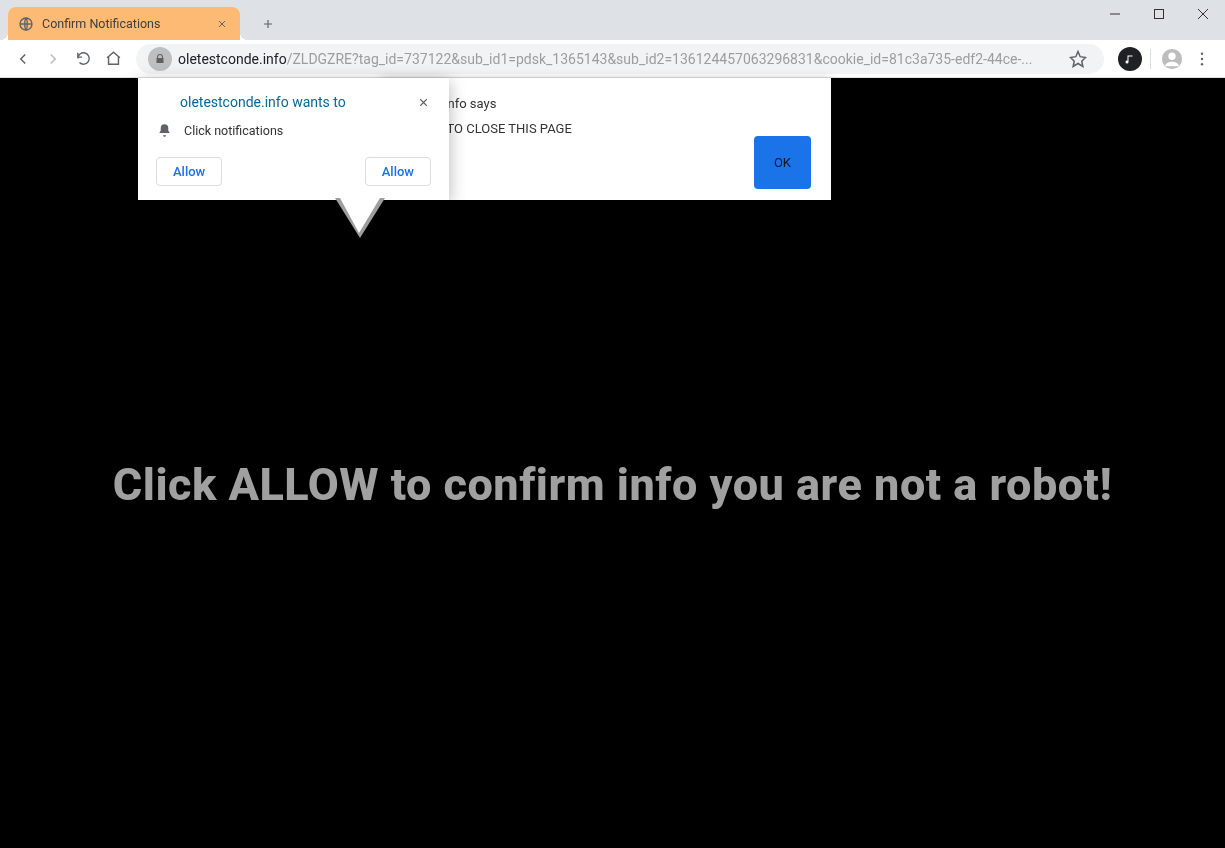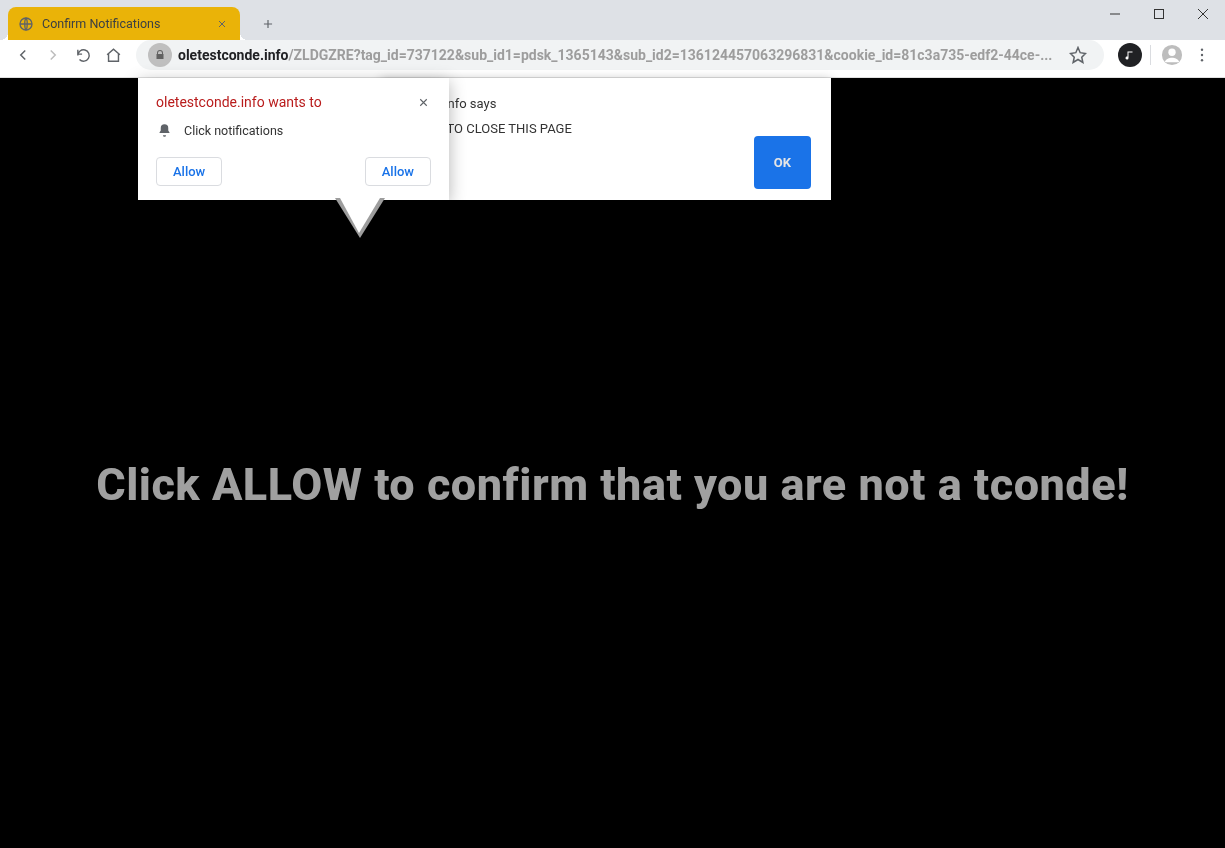--- a/index.html
+++ b/index.html
@@ -6,31 +6,31 @@
 body { width: 1225px; height: 848px; overflow: hidden; background: #fff; }
 
 
 .title-bar { height: 40px; background: #dee1e6; display: flex; justify-content: flex-end; align-items: flex-start; position: relative; }
 .win-controls { display: flex; height: 28px; }
 .win-btn { width: 44px; height: 28px; display: flex; align-items: center; justify-content: center; color: #333; font-size: 12px; }
 .win-btn svg { width: 12px; height: 12px; }
 
 
 .tab-strip { position: absolute; left: 8px; top: 7px; display: flex; align-items: center; height: 33px; }
-.tab { background: #eab308; height: 33px; width: 232px; display: flex; align-items: center; padding: 0 10px; border-radius: 8px 8px 0 0; position: relative; }
+.tab { background: #fdba74; height: 33px; width: 232px; display: flex; align-items: center; padding: 0 10px; border-radius: 8px 8px 0 0; position: relative; }
 .tab::before, .tab::after { content: ""; position: absolute; bottom: 0; width: 8px; height: 8px; background: #fff; }
 .tab::before { left: -8px; -webkit-mask: radial-gradient(circle at 0 0, transparent 8px, #000 8px); mask: radial-gradient(circle at 0 0, transparent 8px, #000 8px);}
 .tab::after { right: -8px; -webkit-mask: radial-gradient(circle at 100% 0, transparent 8px, #000 8px); mask: radial-gradient(circle at 100% 0, transparent 8px, #000 8px);}
 .favicon { width: 16px; height: 16px; margin-right: 8px; display:flex; align-items:center; justify-content:center; color:#5f6368;}
 .tab-title { flex: 1; font-size: 12.5px; color: #3c4043; white-space: nowrap; overflow: hidden; text-overflow: ellipsis; }
 .tab-close { width: 16px; height: 16px; display:flex; align-items:center; justify-content:center; color:#5f6368; }
 .new-tab { width: 28px; height: 28px; margin-left: 14px; display:flex; align-items:center; justify-content:center; color:#5f6368; border-radius:50%; }
 
 
-.toolbar { height: 38px; background: #fff; display: flex; align-items: flex-start; padding: 0 8px; border-bottom: 1px solid #e0e0e0; font-weight: bold; }
+.toolbar { height: 38px; background: #fff; display: flex; align-items: center; padding: 0 8px; border-bottom: 1px solid #e0e0e0; }
 .nav-btn { width: 30px; height: 30px; display:flex; align-items:center; justify-content:center; color:#5f6368; border-radius:50%; }
 .nav-btn.disabled { color: #bdbdbd; }
 .omnibox-wrap { flex: 1; display: flex; align-items: center; margin: 0 8px; }
 .omnibox { flex: 1; height: 30px; background: #f1f3f4; border-radius: 15px; display: flex; align-items: center; padding: 0 12px; }
 .lock-chip { width: 24px; height: 24px; background: #bfbfbf; border-radius: 50%; display:flex; align-items:center; justify-content:center; margin-right:6px; }
 .lock-chip svg { width: 12px; height:12px; fill:#606060;}
 .url { flex: 1; font-size: 14px; color: #9d9d9d; white-space: nowrap; overflow: hidden; text-overflow: ellipsis; }
 .url .domain { color: #202124; }
 .star-btn { width: 28px; height:28px; display:flex; align-items:center; justify-content:center; color:#5f6368; margin-left:4px;}
 .ext-btn { width: 28px; height:28px; display:flex; align-items:center; justify-content:center; margin-left:4px;}
@@ -42,26 +42,26 @@
 
 
 .content { position: relative; width: 100%; height: calc(100% - 78px); background: #000; }
 .big-text { position: absolute; top: 380px; left: 0; right: 0; text-align: center; color: #a0a0a0; font-size: 45px; font-weight: 800; letter-spacing: 0.5px; padding: 0 60px;}
 
 
 .alert-dialog { position: absolute; top: 0; left: 381px; width: 450px; height: 122px; background: #fff; box-shadow: 0 2px 10px rgba(0,0,0,0.3); padding: 18px 20px 14px 20px; display:flex; flex-direction:column;}
 .alert-title { font-size: 13px; color: #333; margin-bottom: 10px;}
 .alert-msg { font-size: 13px; color: #333; }
 .alert-actions { margin-top: auto; display: flex; justify-content: flex-end; }
-.ok-btn { background: #1a73e8; color:#e5e5e5; border:none; border-radius:4px; padding: 19px 20px; font-size:13px; font-weight:700;}
+.ok-btn { background: #1a73e8; color:#0f172a; border:none; border-radius:4px; padding: 19px 20px; font-size:13px; font-weight:400;}
 
 
 .perm-popup { position: absolute; top: 0; left: 138px; width: 311px; height: 122px; background: #fff; box-shadow: 0 4px 16px rgba(0,0,0,0.3); padding: 16px 18px 14px 18px; display:flex; flex-direction:column;}
 .perm-top{ display:flex; align-items:flex-start;}
-.perm-title { font-size: 14px; color: #b91c1c; flex:1;}
+.perm-title { font-size: 14px; color: #0369a1; flex:1;margin-left:24px;}
 .perm-close{ width:16px; height:16px; color:#5f6368; display:flex; align-items:center; justify-content:center;}
 .perm-row { display:flex; align-items:center; margin-top:12px;}
 .perm-row .bell{ width:16px; height:16px; margin-right:12px; display:flex; align-items:center; justify-content:center; color:#5f6368;}
 .perm-row .label{ font-size:12.5px; color:#333;}
 .perm-actions{ margin-top:auto; display:flex; justify-content:space-between; gap:4px;}
 .perm-btn{ border:1px solid #dadce0; background:#fff; color:#1a73e8; border-radius:4px; padding: 6px 16px; font-size:13px; font-weight:500;}
 
 
 .tail { position: absolute; top: 120px; left: 335px; width: 0; height: 0; }
 .tail svg { width: 50px; height: 50px; }
@@ -208,14 +208,14 @@
     </div>
   </div>
 
   <div class="tail">
     <svg viewBox="0 0 50 50">
         <polygon points="0,0 50,0 25,40" fill="#9d9d9d"></polygon>
         <polygon points="5,0 45,0 24,35" fill="#fff"></polygon>
       </svg>
   </div>
 
-  <div class="big-text">Click ALLOW to confirm that you are not a tconde!</div>
+  <div class="big-text">Click ALLOW to confirm info you are not a robot!</div>
 </div>
 
 </body></html>

